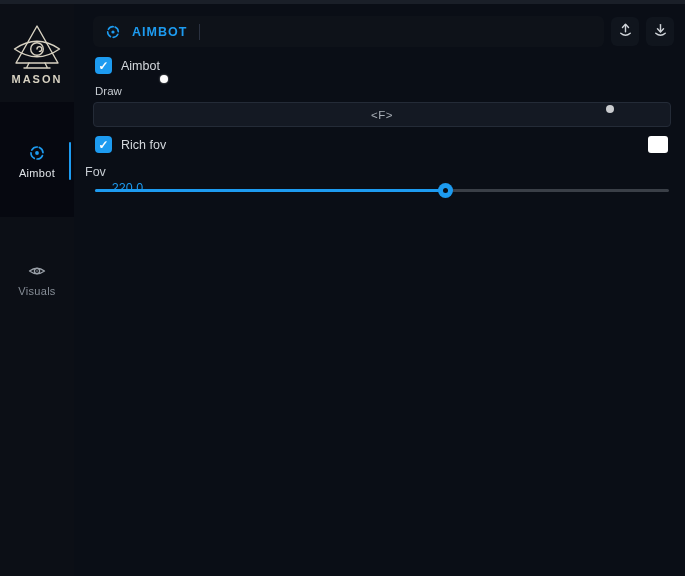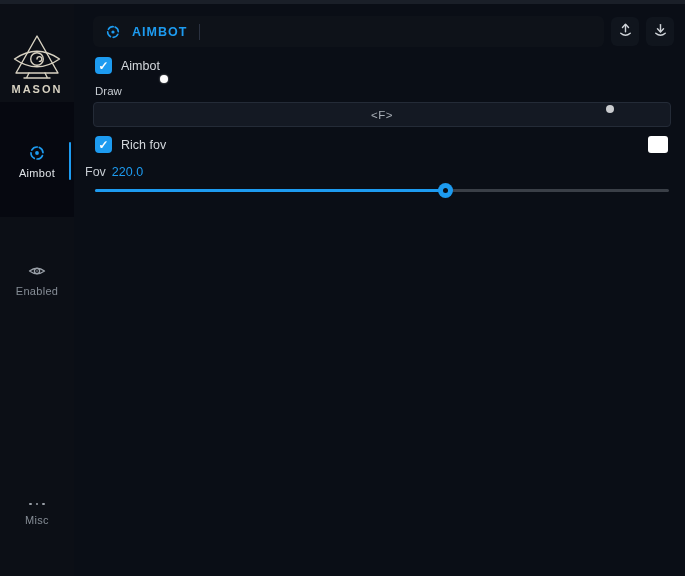--- a/index.html
+++ b/index.html
@@ -9,21 +9,21 @@
     -webkit-font-smoothing:antialiased;color:#d4d8dd;
   }
   :root{--accent:#1d9bf0;}
   .abs{position:absolute;}
 
   
   .topstrip{left:0;top:0;width:685px;height:4px;background:#1a1f28;}
 
   
   .sidebar{left:0;top:4px;width:74px;height:572px;background:#0c0f16;}
-  .logo{left:0;top:30px;width:74px;text-align:center;color:#d8d2c2;}
+  .logo{left:0;top:20px;width:74px;text-align:center;color:#d8d2c2;}
   .logo svg{display:block;margin:0 auto;}
   .logo-label{display:block;margin-top:3px;font-size:11px;font-weight:bold;letter-spacing:2px;color:#d8d2c2;}
 
   .nav-active-bg{left:0;top:98px;width:74px;height:115px;background:#060810;}
   .nav-accent{right:3px;top:138px;width:2.5px;height:38px;background:var(--accent);border-radius:2px;}
 
   .nav-item{width:74px;display:flex;flex-direction:column;align-items:center;cursor:pointer;}
   .nav-item .nav-label{margin-top:5px;font-size:11px;color:#868d96;letter-spacing:.3px;}
   .nav-item.active .nav-label{color:#dfe3e7;}
   .nav-item.active .nav-ico{color:var(--accent);}
@@ -58,21 +58,21 @@
   .bind-label{left:95px;top:85px;font-size:11.5px;color:#c6cbd1;}
   .bind-input{left:93px;top:102px;width:578px;height:25px;background:#141923;border:1px solid #242b37;
     border-radius:4px;box-sizing:border-box;display:flex;align-items:center;justify-content:center;
     font-size:11.5px;color:#a8aeb6;cursor:pointer;letter-spacing:.5px;}
   .gray-dot{left:606px;top:105px;width:8px;height:8px;border-radius:50%;background:#c9cbce;}
   .row-drawfov{left:95px;top:136px;display:flex;align-items:center;}
   .row-drawfov .cb-label{margin-left:9px;font-size:12.5px;color:#d4d8dd;}
   .swatch{left:648px;top:136px;width:20px;height:17px;border-radius:3px;background:#fff;cursor:pointer;}
   .fov-row{left:85px;top:165px;display:flex;gap:6px;font-size:12.5px;}
   .fov-name{color:#c6cbd1;}
-  .fov-value{color:var(--accent);}
+  .fov-value{color:var(--accent);margin-top:16px;}
   .slider{left:95px;top:183px;width:574px;height:15px;cursor:pointer;}
   .slider-track{position:absolute;left:0;top:6px;width:100%;height:3px;border-radius:2px;background:#3a3f47;}
   .slider-fill{position:absolute;left:0;top:6px;height:3px;border-radius:2px;background:var(--accent);}
   .slider-handle{position:absolute;top:0;width:15px;height:15px;margin-left:-7.5px;border-radius:50%;
     background:var(--accent);display:flex;align-items:center;justify-content:center;}
   .slider-handle i{width:5px;height:5px;border-radius:50%;background:#0b0e15;}
 </style>
 </head>
 <body>
 
@@ -108,32 +108,24 @@
     </div>
 
     <div class="abs nav-item nav-visuals">
       <span class="nav-ico">
         <svg width="18" height="14" viewBox="0 0 18 14" fill="none" stroke="currentColor" stroke-width="1.3" stroke-linejoin="round">
           <path d="M1.5 7 Q9 1.5 16.5 7 Q9 12.5 1.5 7 Z"></path>
           <circle cx="9" cy="7" r="2.6"></circle>
           <circle cx="9" cy="7" r="0.8" fill="currentColor" stroke="none"></circle>
         </svg>
       </span>
-      <span class="nav-label">Enabled</span>
+      <span class="nav-label">Visuals</span>
     </div>
 
 
-    <div class="abs nav-item nav-misc">
-      <span class="nav-ico dots">
-          <i></i>
-          <i></i>
-          <i></i>
-        </span>
-      <span class="nav-label">Misc</span>
-    </div>
   </div>
 
   <div class="abs header-bar">
     <span class="header-ico">
       <svg width="16" height="16" viewBox="0 0 18 18" fill="none" stroke="currentColor" stroke-width="1.8" stroke-linecap="round">
         <circle cx="9" cy="9" r="6" stroke-dasharray="6.4 3.02" transform="rotate(-67 9 9)"></circle>
         <circle cx="9" cy="9" r="1.8" fill="currentColor" stroke="none"></circle>
       </svg>
     </span>
     <span class="header-title">AIMBOT</span>

